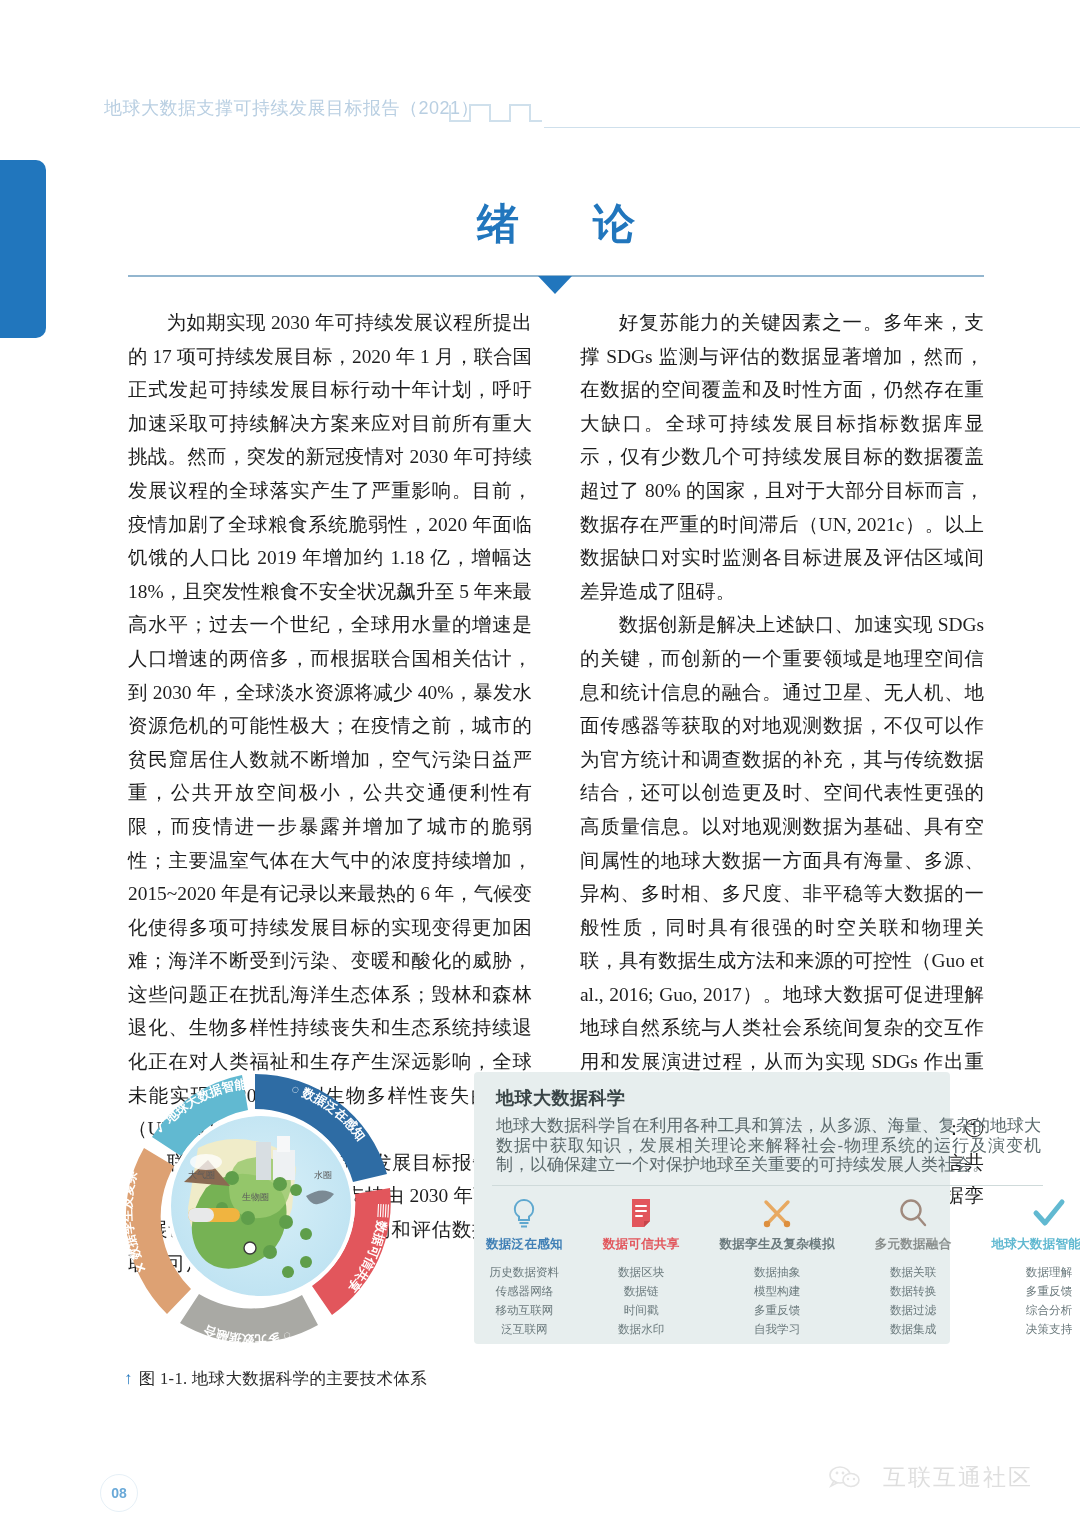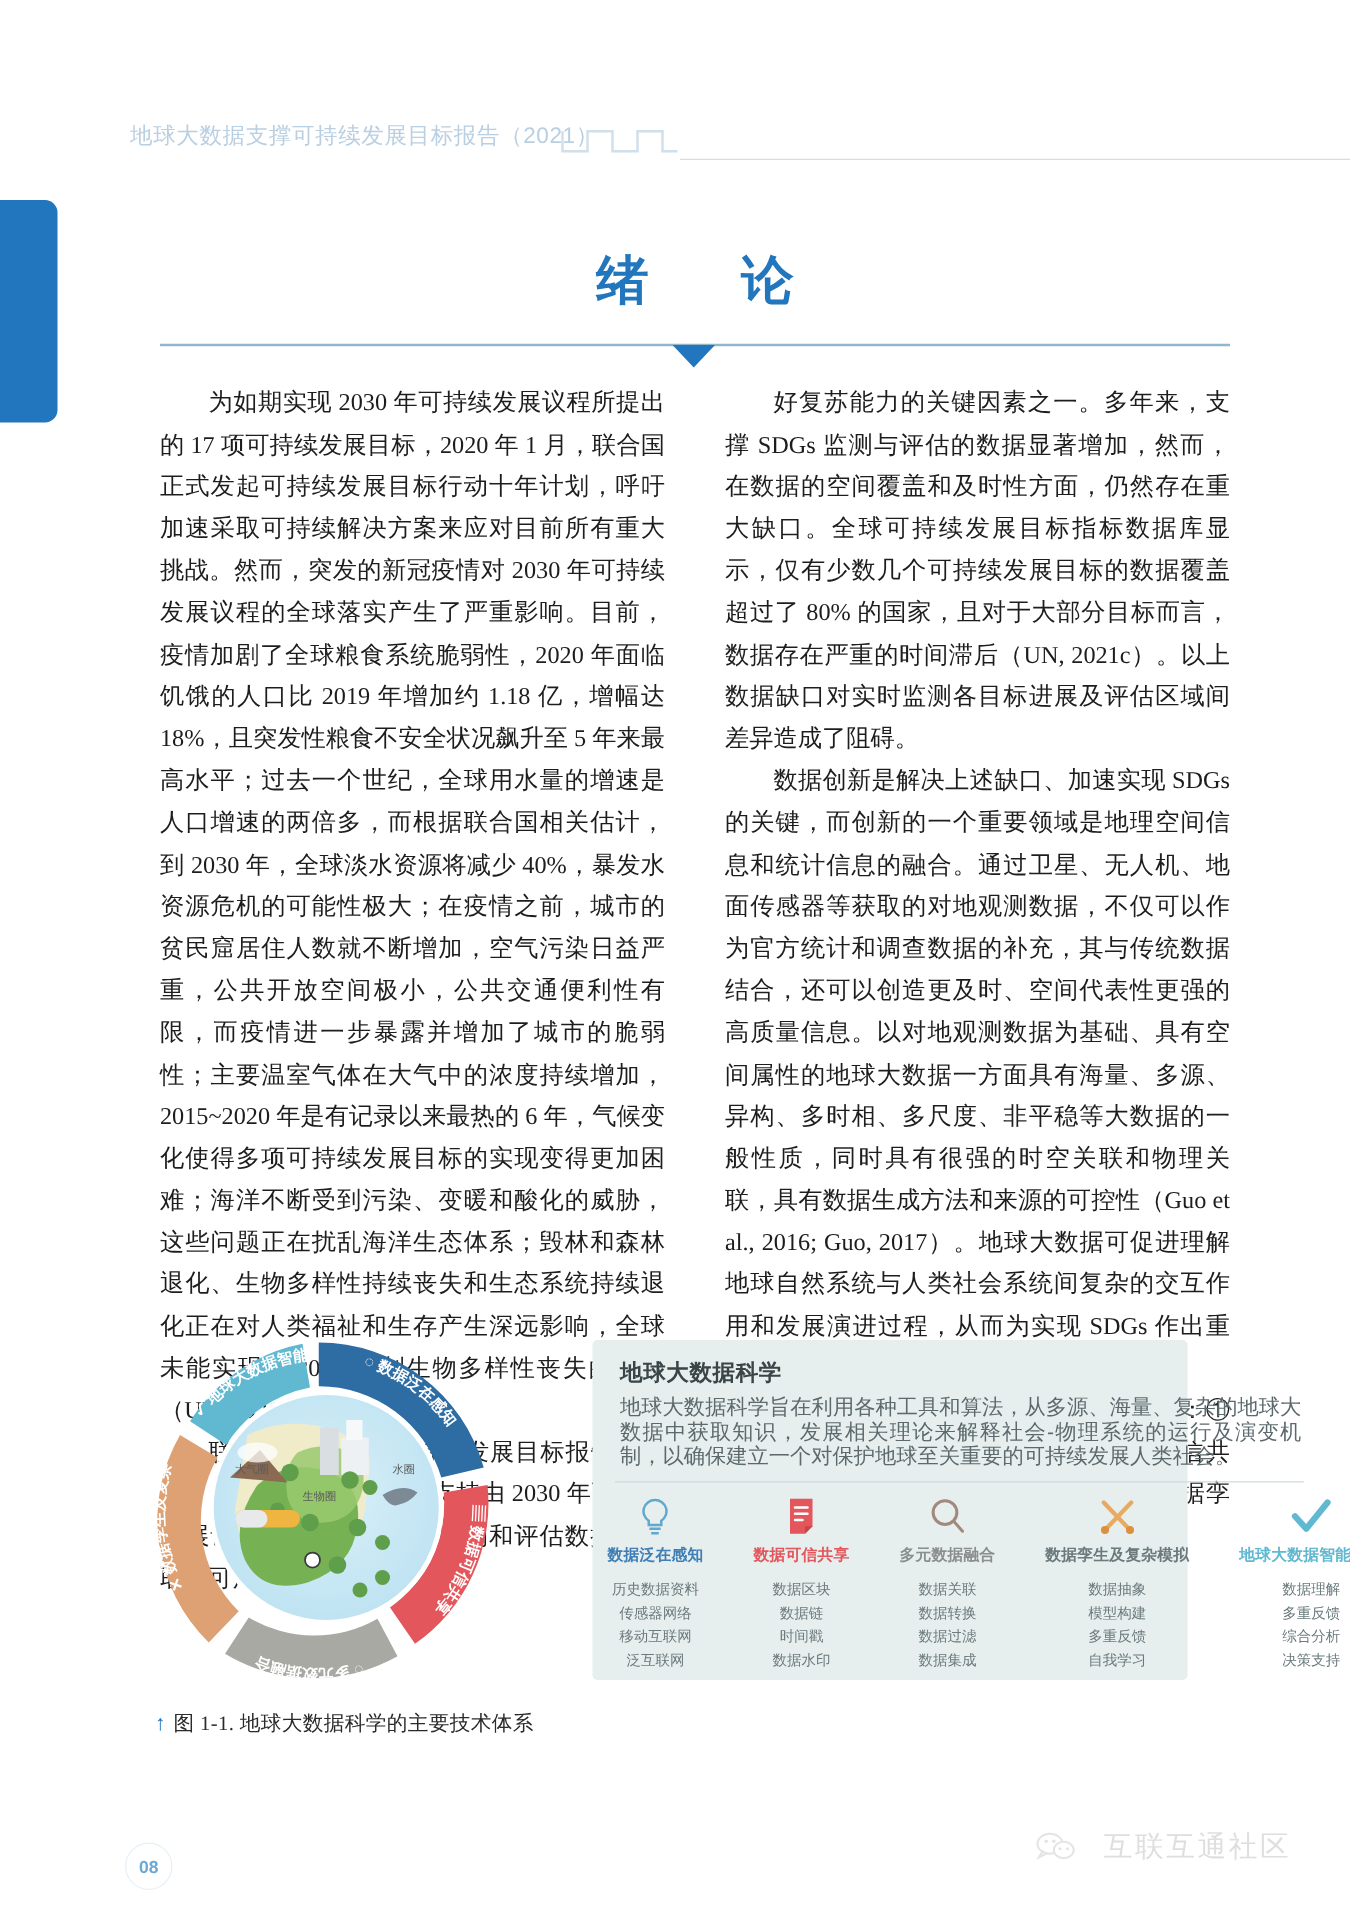--- a/index.html
+++ b/index.html
@@ -359,51 +359,51 @@
           <div class="items">
             <div>数据区块</div>
             <div>数据链</div>
             <div>时间戳</div>
             <div>数据水印</div>
           </div>
         </div>
 
         <div class="tcol">
           <div class="ic">
-            <svg width="30" height="32" viewBox="0 0 30 32">
-              <circle cx="13" cy="13" r="9.5" fill="none" stroke="#a08a7e" stroke-width="2.4"></circle>
-              <line x1="20" y1="20" x2="27" y2="28" stroke="#a08a7e" stroke-width="2.4" stroke-linecap="round"></line>
-            </svg>
-          </div>
-          <div class="hd" style="color:#8a8f8d">多元数据融合</div>
-          <div class="items">
-            <div>数据关联</div>
-            <div>数据转换</div>
-            <div>数据过滤</div>
-            <div>数据集成</div>
-          </div>
-        </div>
-
-        <div class="tcol">
-          <div class="ic">
             <svg width="34" height="32" viewBox="0 0 34 32">
               <g stroke="#e8a961" stroke-width="3.4" stroke-linecap="round">
                 <line x1="6" y1="5" x2="27" y2="27"></line>
                 <line x1="28" y1="5" x2="7" y2="27"></line>
               </g>
               <circle cx="27" cy="27" r="3.2" fill="#dd8f3e"></circle>
               <circle cx="7" cy="27" r="3.2" fill="#dd8f3e"></circle>
             </svg>
           </div>
           <div class="hd" style="color:#6b7a7d">数据孪生及复杂模拟</div>
           <div class="items">
             <div>数据抽象</div>
             <div>模型构建</div>
             <div>多重反馈</div>
             <div>自我学习</div>
+          </div>
+        </div>
+
+        <div class="tcol">
+          <div class="ic">
+            <svg width="30" height="32" viewBox="0 0 30 32">
+              <circle cx="13" cy="13" r="9.5" fill="none" stroke="#a08a7e" stroke-width="2.4"></circle>
+              <line x1="20" y1="20" x2="27" y2="28" stroke="#a08a7e" stroke-width="2.4" stroke-linecap="round"></line>
+            </svg>
+          </div>
+          <div class="hd" style="color:#8a8f8d">多元数据融合</div>
+          <div class="items">
+            <div>数据关联</div>
+            <div>数据转换</div>
+            <div>数据过滤</div>
+            <div>数据集成</div>
           </div>
         </div>
 
         <div class="tcol">
           <div class="ic">
             <svg width="34" height="32" viewBox="0 0 34 32">
               <path d="M4 16 L13 26 L30 5" fill="none" stroke="#61b9d1" stroke-width="5" stroke-linecap="round" stroke-linejoin="round"></path>
             </svg>
           </div>
           <div class="hd" style="color:#61b9d1">地球大数据智能认知</div>

